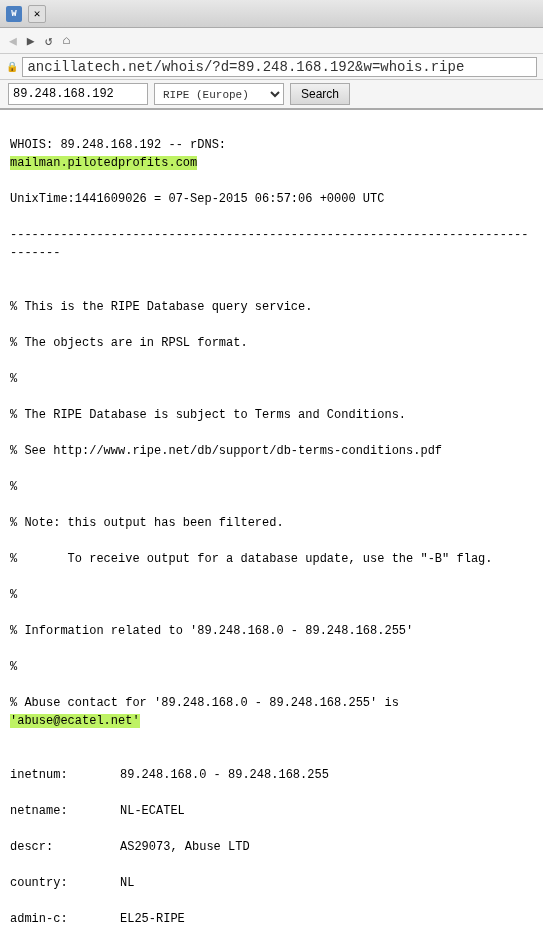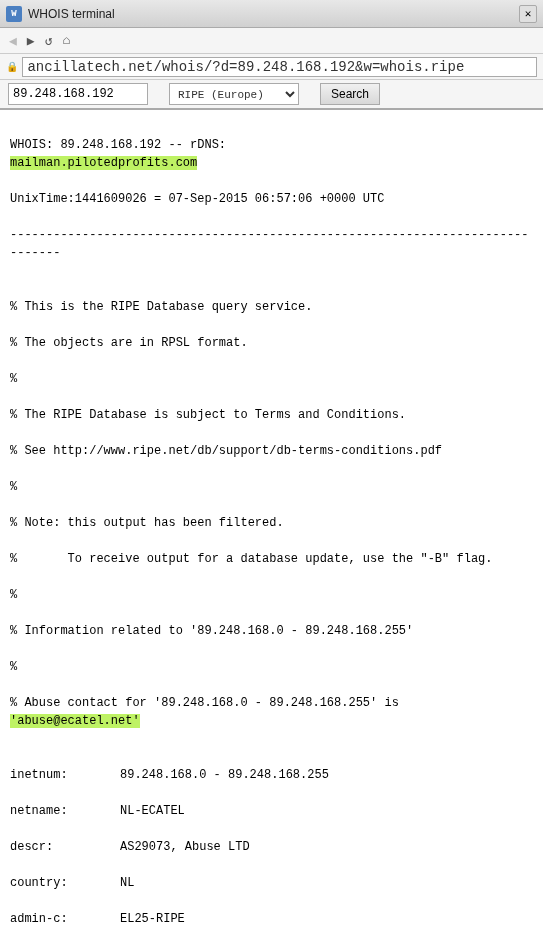--- a/index.html
+++ b/index.html
@@ -84,21 +84,21 @@
       color: #333;
     }
 
     
     .query-bar {
       background: #f5f5f5;
       border-bottom: 2px solid #aaa;
       display: flex;
       align-items: center;
       padding: 4px 8px;
-      gap: 21px;
+      gap: 6px;
       height: 30px;
     }
     .query-input {
       background: white;
       border: 1px solid #aaa;
       font-family: 'Courier New', monospace;
       font-size: 12px;
       padding: 1px 4px;
       height: 22px;
       width: 140px;
@@ -150,21 +150,20 @@
       color: #000;
     }
   </style>
 </head>
 <body>
 
 <div class="title-bar">
   <div class="title-bar-icon">
     <span>W</span>
   </div>
-  <span class="title-bar-text">WHOIS terminal</span>
   <div class="title-bar-close">✕</div>
 </div>
 
 <div class="nav-bar">
   <span class="nav-btn disabled">◀</span>
   <span class="nav-btn">▶</span>
   <span class="nav-btn">↺</span>
   <span class="nav-btn">⌂</span>
 </div>
 

